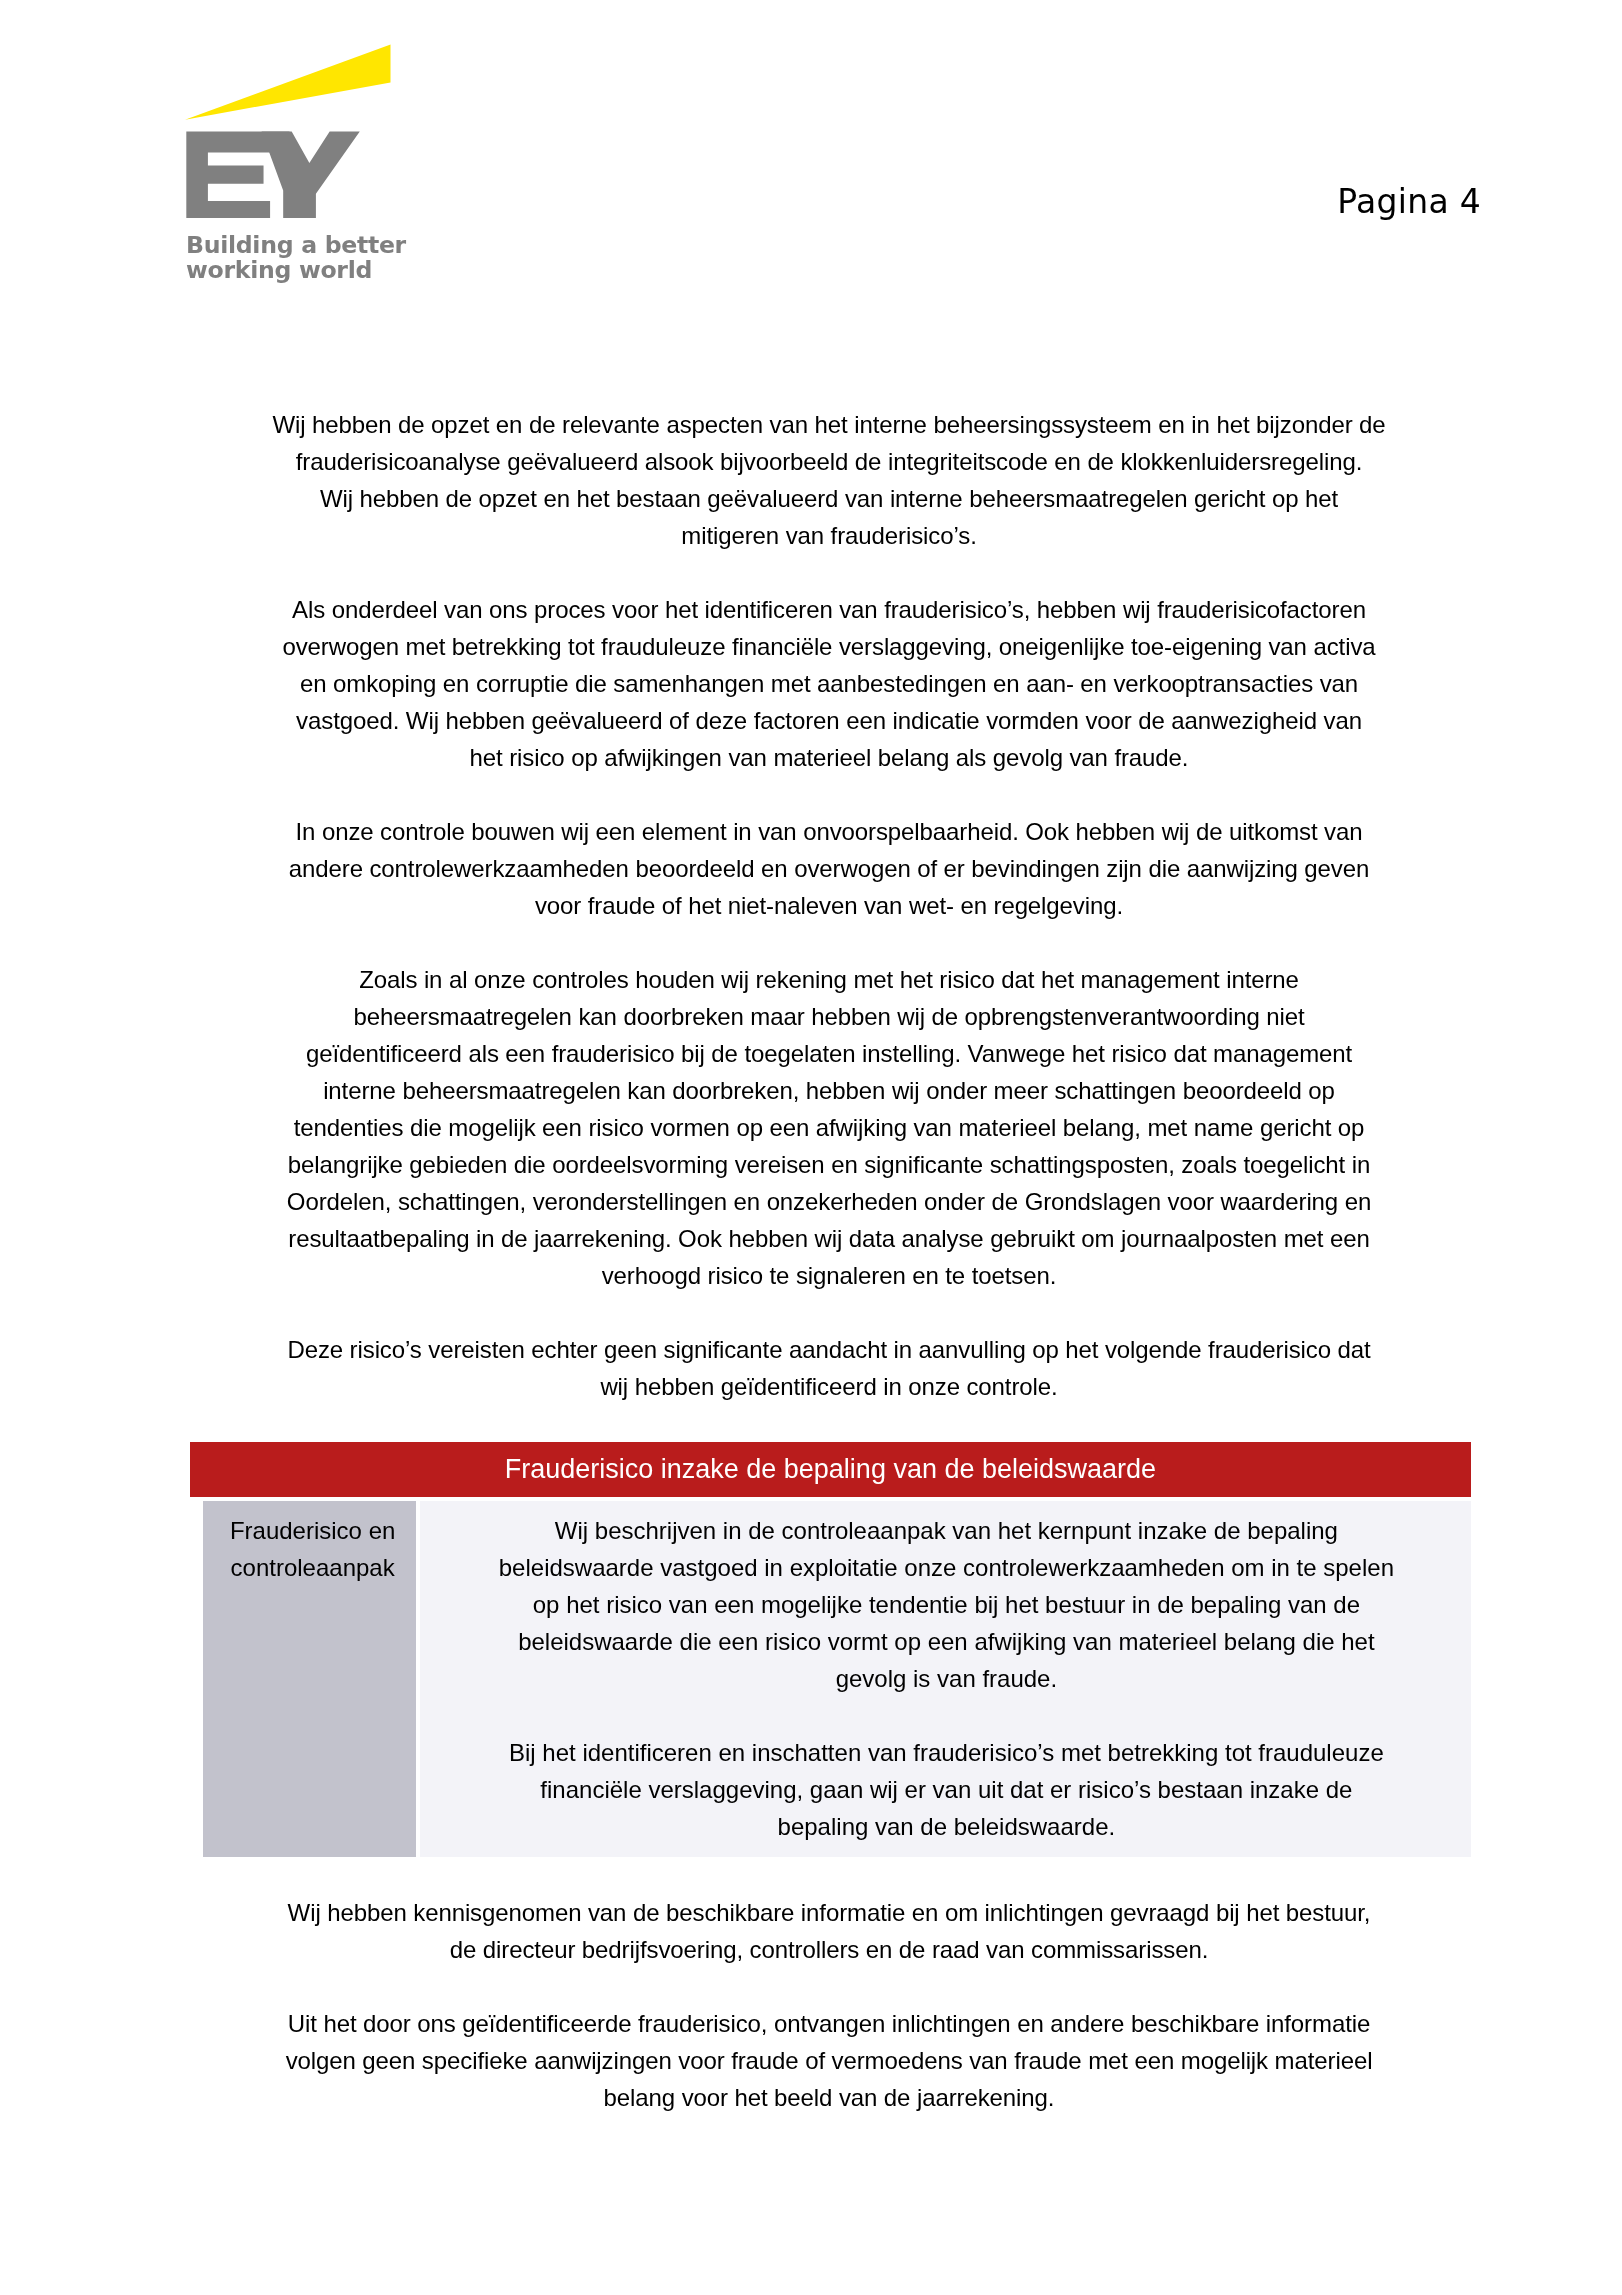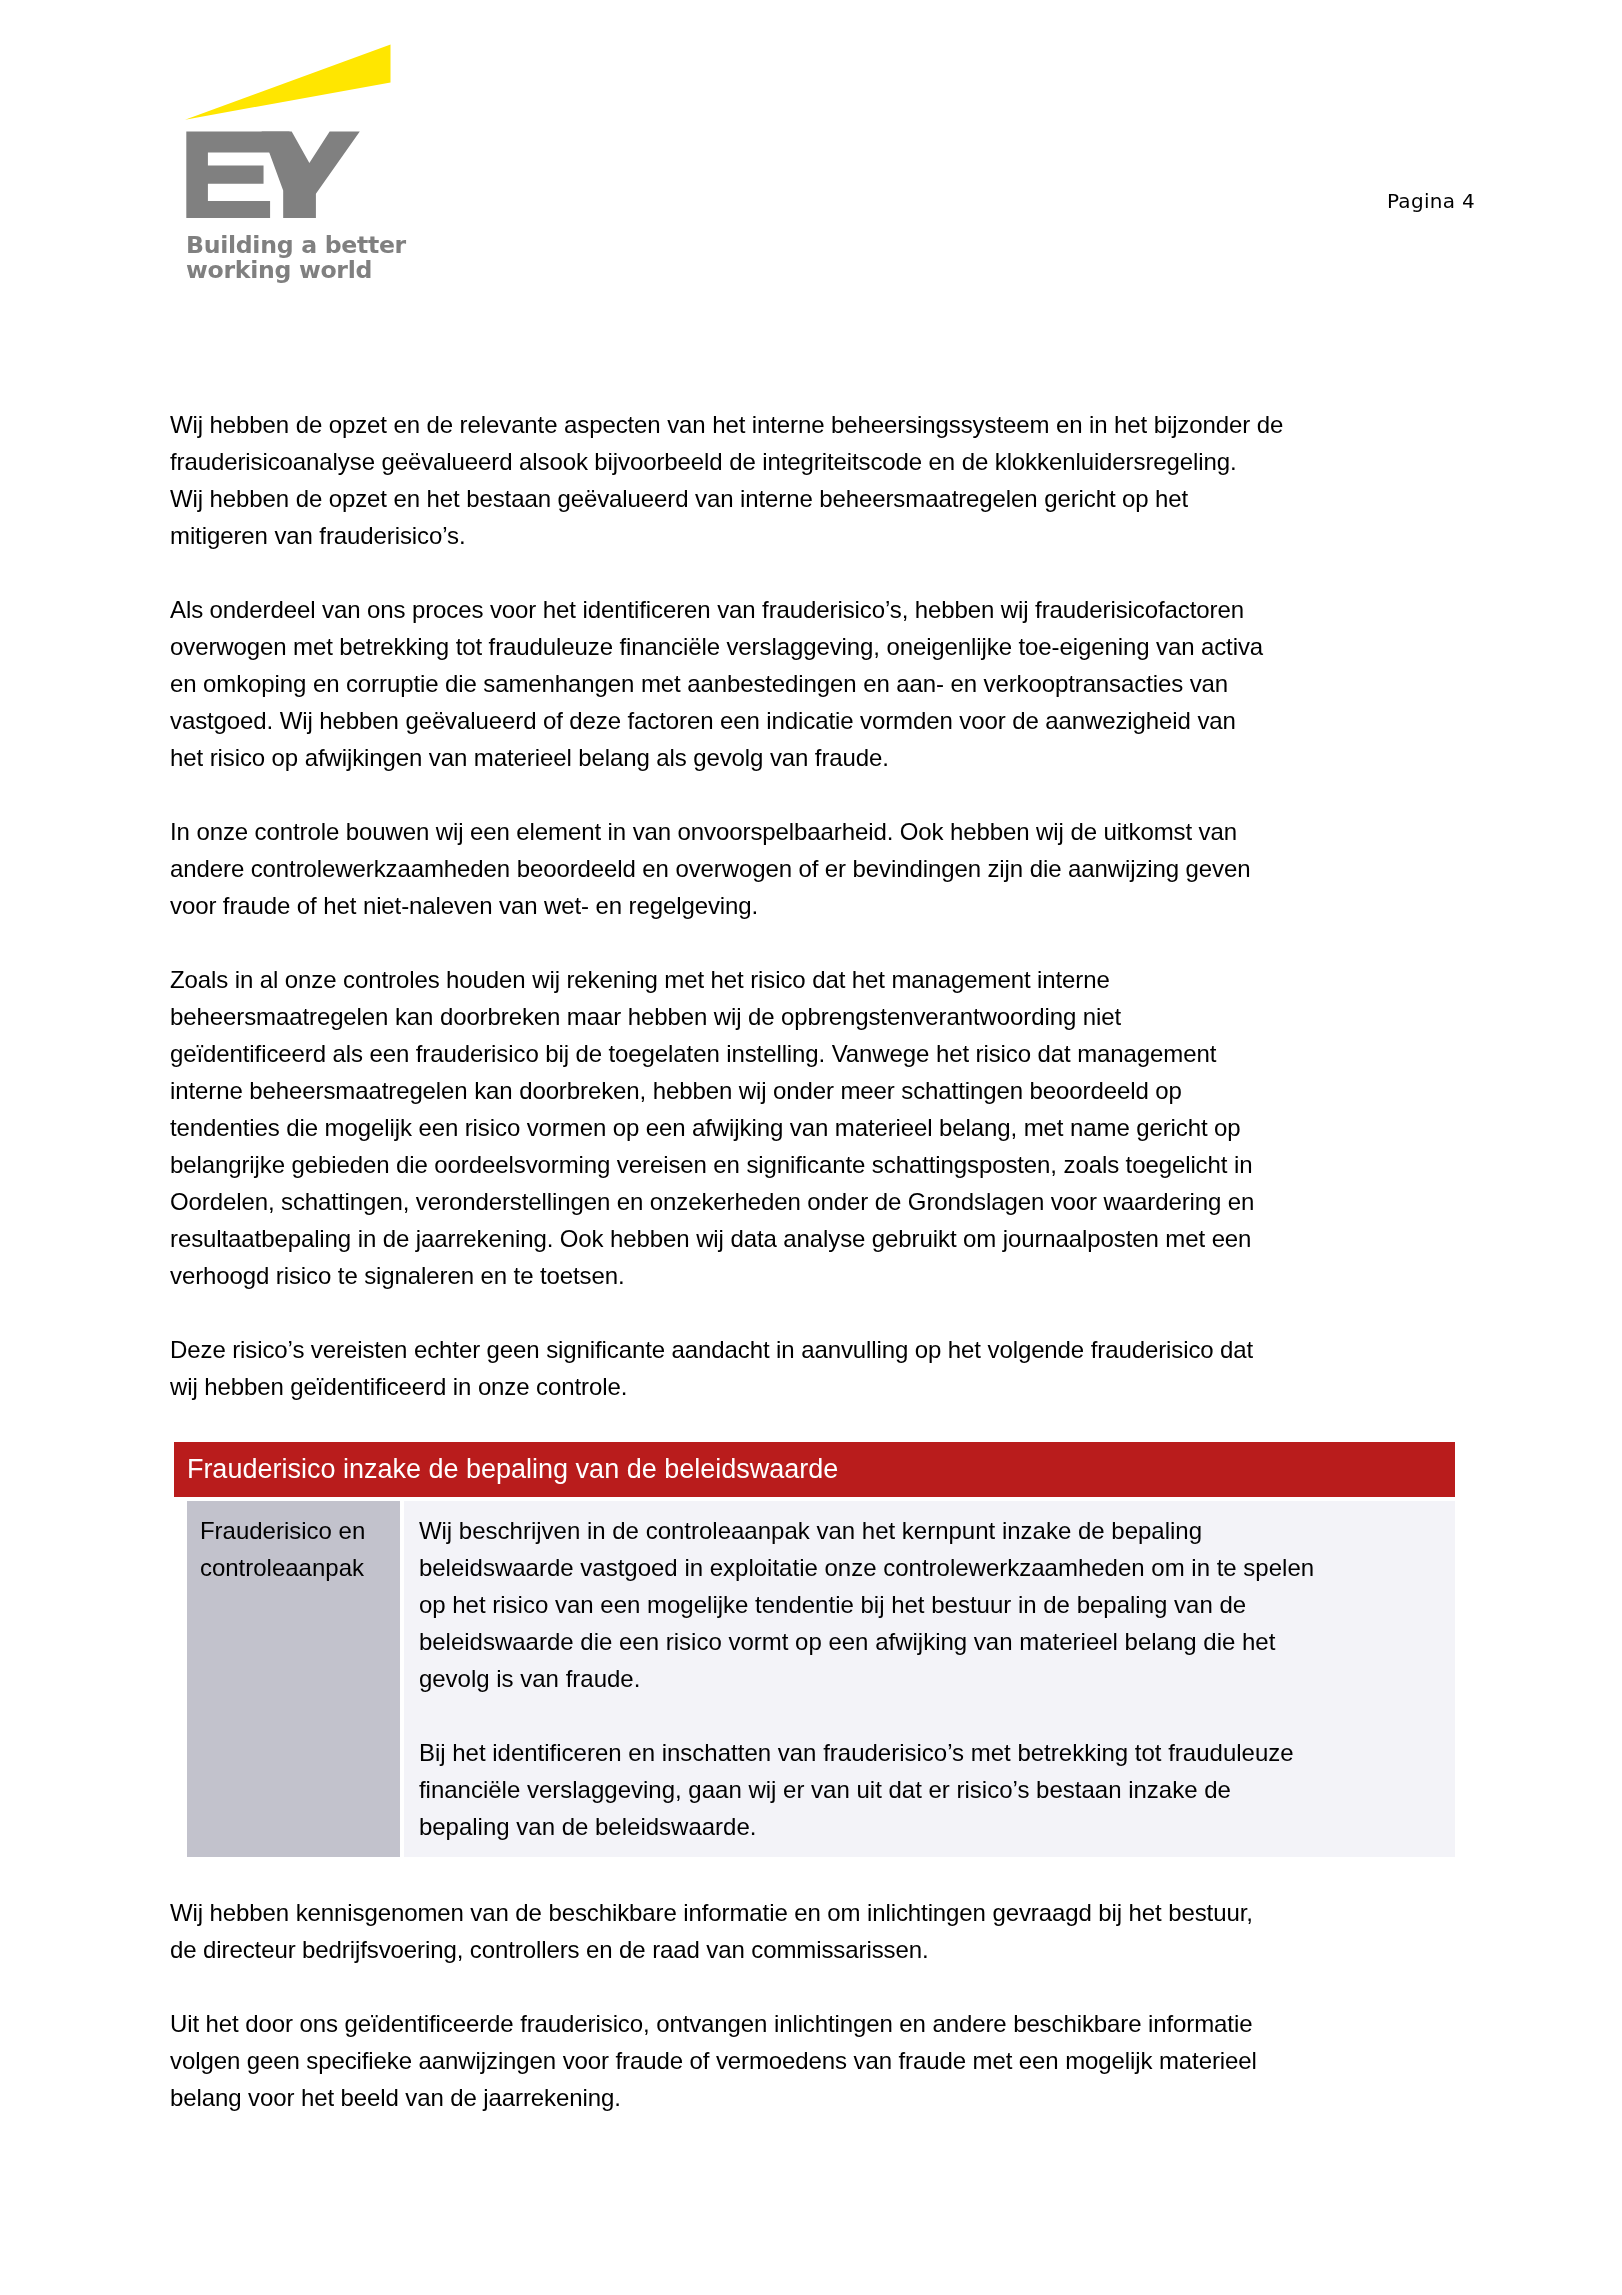--- a/index.html
+++ b/index.html
@@ -2,23 +2,23 @@
 <html style="font-size:10.5px"><head>
 <meta charset="utf-8">
 <style>
   html, body { margin: 0; padding: 0; background: #ffffff; }
   body { width: 1623px; height: 2295px; position: relative; overflow: hidden;
          font-family: "Liberation Sans", sans-serif; color: #000; }
   .logo { position: absolute; left: 185px; top: 43px; width: 216px; height: 249px; }
   .logo svg { display: block; }
   .tagline { position: absolute; left: 186px; top: 233px; font-family: "DejaVu Sans", sans-serif;
              font-weight: bold; color: #808080; font-size: 23.6px; line-height: 25px; letter-spacing: -0.3px; }
-  .page-number { position: absolute; right: 148px; top: 185px; font-size: 20px; line-height: 33px;
+  .page-number { position: absolute; right: 142px; top: 185px; font-size: 33px; line-height: 33px;
                  font-family: "DejaVu Sans", sans-serif; letter-spacing: 0.3px; }
-  .content { position: absolute; left: 170px; top: 406px; width: 1286px; }
+  .content { position: absolute; left: 186px; top: 406px; width: 1286px; text-align: center; }
   p.para { margin: 0 0 37px 0; font-size: 24px; line-height: 37px; letter-spacing: -0.1px;
            white-space: pre-line; }
   .table { width: 1281px; margin: 0 0 37px 3.9px; }
   .table-header { background: #b91c1c; color: #ffffff; font-size: 27px; line-height: 37px;
                   padding: 8.5px 13px 9.2px 13px; }
   .table-body { display: flex; margin-top: 3.9px; padding-left: 13px; }
   .cell-label { width: 213px; background: #c2c2cc; padding: 11.8px 6.5px 11.8px 13px; box-sizing: border-box;
                 font-size: 24px; line-height: 37px; white-space: pre-line; }
   .cell-content { flex: 1; background: #f3f3f8; margin-left: 4.6px; padding: 11.8px 13px 11.8px 14.4px;
                   font-size: 24px; line-height: 37px; }

